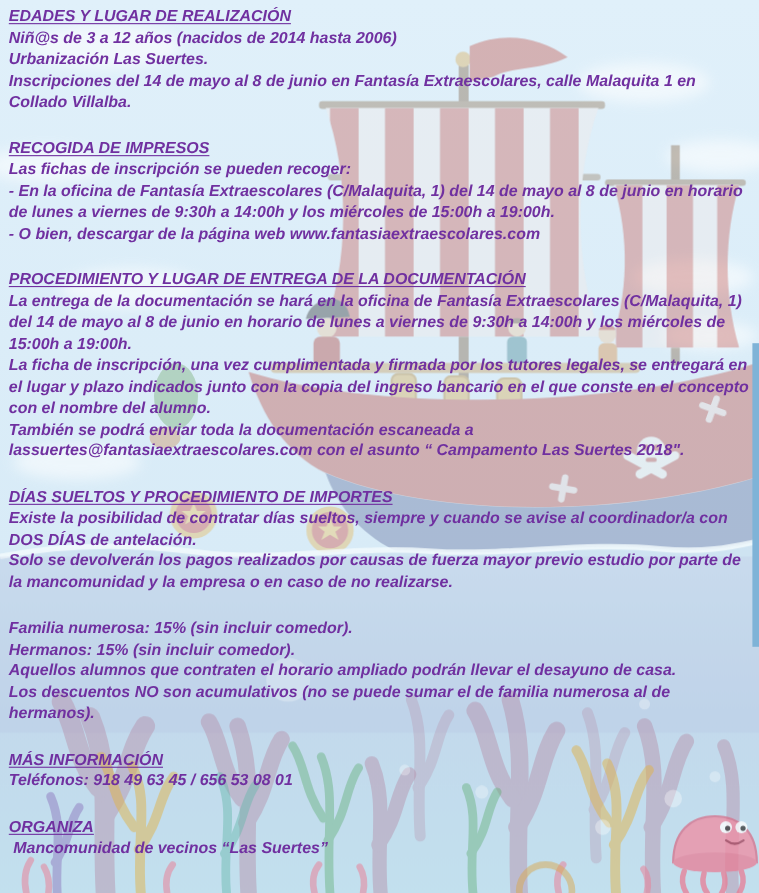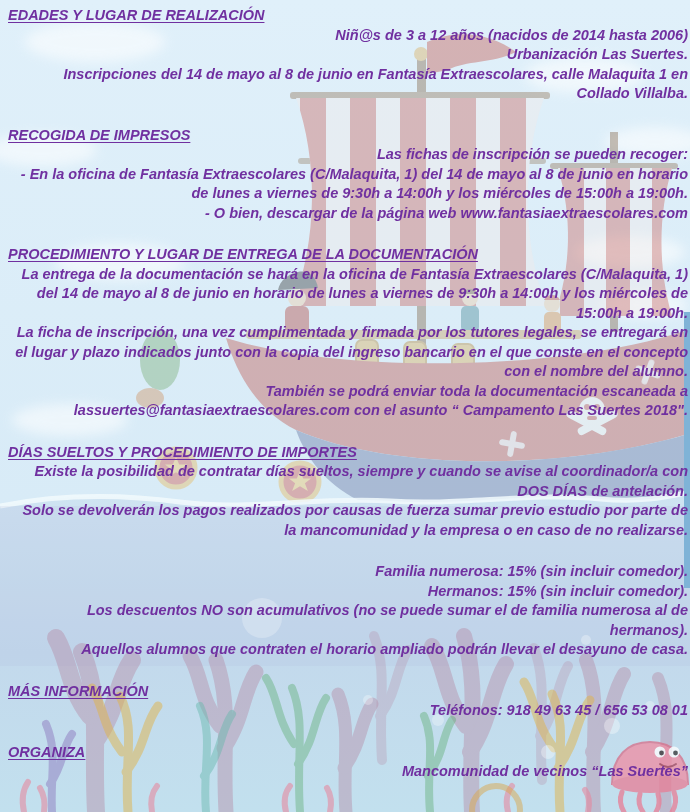--- a/index.html
+++ b/index.html
@@ -17,21 +17,21 @@
     color:#7030A0;
     font-weight:bold;font-style:italic;
     font-size:14.5px;line-height:19.5px;
   }
   .sec{margin:0 0 22px 0;}
   .sec:last-child{margin-bottom:0;}
   .hd{
     margin:0;font-size:14.5px;line-height:19.5px;
     text-decoration:underline;text-underline-offset:2px;
   }
-  .ln{margin:0;white-space:pre-wrap;text-align:right;}
+  .ln{margin:0;white-space:pre-wrap;}
 </style>
 </head>
 <body>
 
 <svg class="bg" viewBox="0 0 690 812" preserveAspectRatio="none" aria-hidden="true">
   <defs>
     <linearGradient id="skyG" x1="0" y1="0" x2="0" y2="1">
       <stop offset="0" stop-color="#e0f0fa"></stop>
         <stop offset="1" stop-color="#d3e8f5"></stop>
     </linearGradient>
@@ -288,28 +288,28 @@
   <section class="sec">
     <h2 class="hd">PROCEDIMIENTO Y LUGAR DE ENTREGA DE LA DOCUMENTACIÓN</h2>
     <p class="ln">La entrega de la documentación se hará en la oficina de Fantasía Extraescolares (C/Malaquita, 1) del 14 de mayo al 8 de junio en horario de lunes a viernes de 9:30h a 14:00h y los miércoles de 15:00h a 19:00h.</p>
     <p class="ln">La ficha de inscripción, una vez cumplimentada y firmada por los tutores legales, se entregará en el lugar y plazo indicados junto con la copia del ingreso bancario en el que conste en el concepto con el nombre del alumno.</p>
     <p class="ln">También se podrá enviar toda la documentación escaneada a lassuertes@fantasiaextraescolares.com con el asunto “ Campamento Las Suertes 2018".</p>
   </section>
 
   <section class="sec">
     <h2 class="hd">DÍAS SUELTOS Y PROCEDIMIENTO DE IMPORTES</h2>
     <p class="ln">Existe la posibilidad de contratar días sueltos, siempre y cuando se avise al coordinador/a con DOS DÍAS de antelación.</p>
-    <p class="ln">Solo se devolverán los pagos realizados por causas de fuerza sumar previo estudio por parte de la mancomunidad y la empresa o en caso de no realizarse.</p>
+    <p class="ln">Solo se devolverán los pagos realizados por causas de fuerza mayor previo estudio por parte de la mancomunidad y la empresa o en caso de no realizarse.</p>
   </section>
 
   <section class="sec">
     <p class="ln">Familia numerosa: 15% (sin incluir comedor).</p>
     <p class="ln">Hermanos: 15% (sin incluir comedor).</p>
+    <p class="ln">Aquellos alumnos que contraten el horario ampliado podrán llevar el desayuno de casa.</p>
     <p class="ln">Los descuentos NO son acumulativos (no se puede sumar el de familia numerosa al de hermanos).</p>
-    <p class="ln">Aquellos alumnos que contraten el horario ampliado podrán llevar el desayuno de casa.</p>
   </section>
 
   <section class="sec">
     <h2 class="hd">MÁS INFORMACIÓN</h2>
     <p class="ln">Teléfonos: 918 49 63 45 / 656 53 08 01</p>
   </section>
 
   <section class="sec">
     <h2 class="hd">ORGANIZA</h2>
     <p class="ln"> Mancomunidad de vecinos “Las Suertes”</p>

